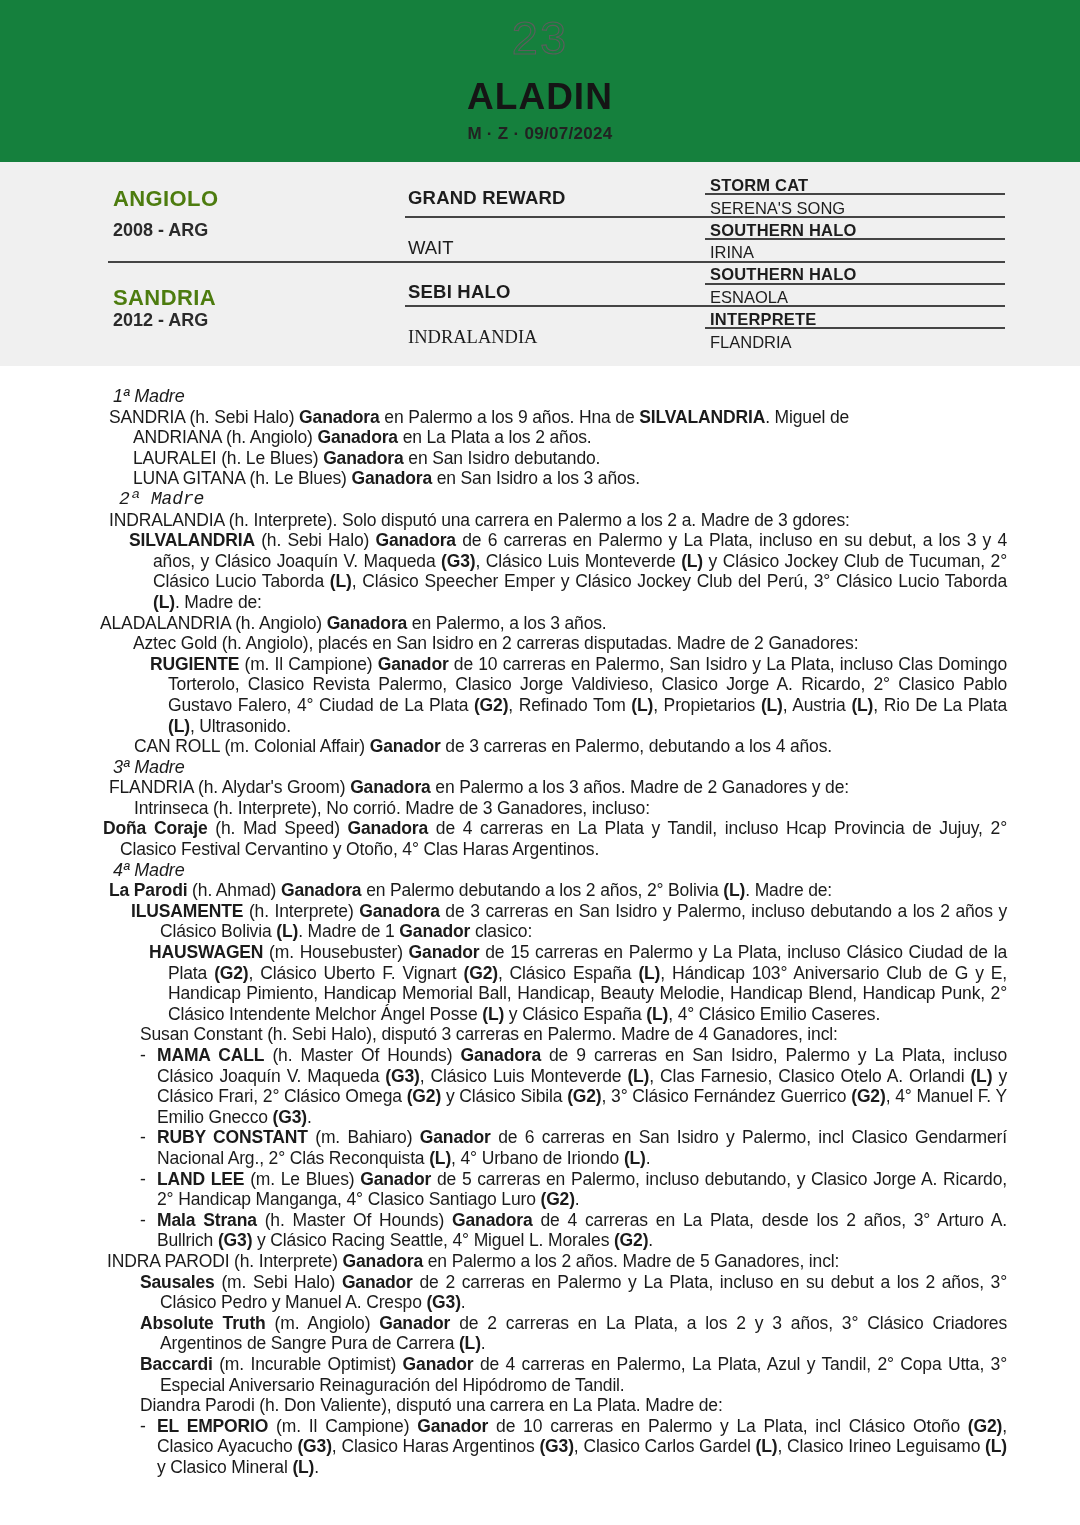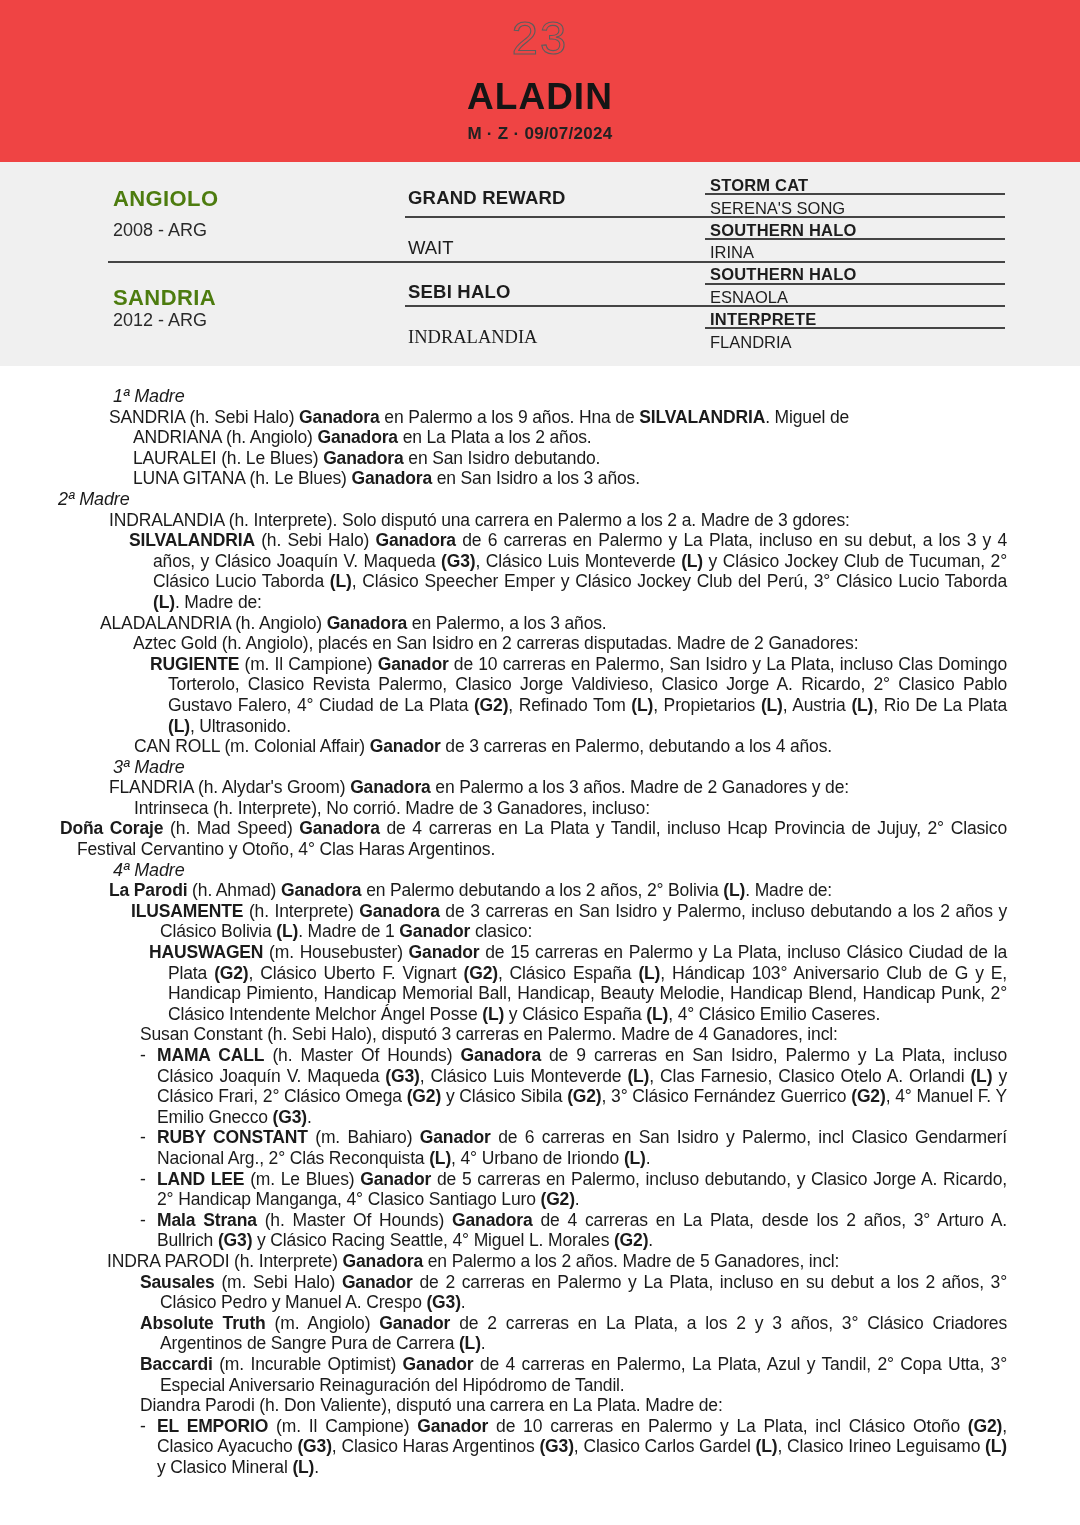--- a/index.html
+++ b/index.html
@@ -1,41 +1,41 @@
 <!DOCTYPE html>
 <html><head>
 <meta charset="utf-8">
 <style>
   html,body{margin:0;padding:0;background:#ffffff;}
   #page{
     position:relative;width:1080px;height:1525px;background:#ffffff;overflow:hidden;
     font-family:"Liberation Sans", sans-serif;color:#1b1b1b;
   }
   
-  #header{position:absolute;left:0;top:0;width:1080px;height:162px;background:#ef4444;}
+  #header{position:absolute;left:0;top:0;width:1080px;height:162px;background:#15803d;}
   .pagenum{
     position:absolute;left:0;top:10px;width:100%;text-align:center;
     font-size:47px;font-weight:400;letter-spacing:2px;color:#8a8a8a;
   }
   @supports (-webkit-text-stroke: 1px #000){
     .pagenum{color:transparent;-webkit-text-stroke:1.1px #5d5d5d;}
   }
   .horse-title{
     position:absolute;left:0;top:76px;width:100%;text-align:center;
     font-size:37px;font-weight:800;letter-spacing:1px;color:#151515;
   }
   .horse-sub{
     position:absolute;left:0;top:124px;width:100%;text-align:center;
     font-size:17px;font-weight:700;color:#222;letter-spacing:0.3px;
   }
   
   #ptable{position:absolute;left:0;top:162px;width:1080px;height:204px;background:#f0f0f0;}
   #ptable .cell{position:absolute;line-height:1;white-space:nowrap;}
   .p1name{font-size:22px;font-weight:800;letter-spacing:0.4px;color:#4d7c0f;}
-  .p1info{font-size:18px;font-weight:400;color:#2a2a2a;}
+  .p1info{font-size:18px;font-weight:700;color:#2a2a2a;}
   .p2{font-size:18.5px;color:#1d1d1d;}
   .p2.bold{font-weight:800;letter-spacing:0.2px;}
   .p3{font-size:16.5px;color:#1d1d1d;}
   .p3.bold{font-weight:800;letter-spacing:0.2px;}
   .c-sire-name   {left:113px;top:26px;}
   .c-sire-info   {left:113px;top:59px;}
   .c-dam-name    {left:113px;top:125px;}
   .c-dam-info    {left:113px;top:149px;}
   .c-ss          {left:408px;top:27px;}
   .c-sd          {left:408px;top:77px;}
@@ -106,31 +106,31 @@
     <div class="rule r6"></div>
     <div class="rule r7"></div>
   </div>
 
   <div id="bodytext">
       <div class="para hd" style="padding-left: 113px; text-indent: 0px;"><span>1ª Madre</span></div>
       <div class="para" style="padding-left: 133px; text-indent: -24px;"><span>SANDRIA (h. Sebi Halo) </span><span class="b">Ganadora</span><span> en Palermo a los 9 años. Hna de </span><span class="b">SILVALANDRIA</span><span>. Miguel de</span></div>
       <div class="para" style="padding-left: 133px; text-indent: 0px;"><span>ANDRIANA (h. Angiolo) </span><span class="b">Ganadora</span><span> en La Plata a los 2 años.</span></div>
       <div class="para" style="padding-left: 133px; text-indent: 0px;"><span>LAURALEI (h. Le Blues) </span><span class="b">Ganadora</span><span> en San Isidro debutando.</span></div>
       <div class="para" style="padding-left: 133px; text-indent: 0px;"><span>LUNA GITANA (h. Le Blues) </span><span class="b">Ganadora</span><span> en San Isidro a los 3 años.</span></div>
-      <div class="para hd" style="padding-left: 58px; text-indent: 0px;"><span>2ª Madre</span></div>
+      <div class="para hd" style="padding-left: 119px; text-indent: 0px; font-family: Liberation Mono, monospace;"><span>2ª Madre</span></div>
       <div class="para" style="padding-left: 133px; text-indent: -24px;"><span>INDRALANDIA (h. Interprete). Solo disputó una carrera en Palermo a los 2 a. Madre de 3 gdores:</span></div>
       <div class="para" style="padding-left: 153px; text-indent: -24px;"><span class="b">SILVALANDRIA</span><span> (h. Sebi Halo) </span><span class="b">Ganadora</span><span> de 6 carreras en Palermo y La Plata, incluso en su debut, a los 3 y 4 años, y Clásico Joaquín V. Maqueda </span><span class="b">(G3)</span><span>, Clásico Luis Monteverde </span><span class="b">(L)</span><span> y Clásico Jockey Club de Tucuman, 2° Clásico Lucio Taborda </span><span class="b">(L)</span><span>, Clásico Speecher Emper y Clásico Jockey Club del Perú, 3° Clásico Lucio Taborda </span><span class="b">(L)</span><span>. Madre de:</span></div>
       <div class="para" style="padding-left: 100px; text-indent: 0px;"><span>ALADALANDRIA (h. Angiolo) </span><span class="b">Ganadora</span><span> en Palermo, a los 3 años.</span></div>
       <div class="para" style="padding-left: 153px; text-indent: -20px;"><span>Aztec Gold (h. Angiolo), placés en San Isidro en 2 carreras disputadas. Madre de 2 Ganadores:</span></div>
       <div class="para" style="padding-left: 168px; text-indent: -18px;"><span class="b">RUGIENTE</span><span> (m. Il Campione) </span><span class="b">Ganador</span><span> de 10 carreras en Palermo, San Isidro y La Plata, incluso Clas Domingo Torterolo, Clasico Revista Palermo, Clasico Jorge Valdivieso, Clasico Jorge A. Ricardo, 2° Clasico Pablo Gustavo Falero, 4° Ciudad de La Plata </span><span class="b">(G2)</span><span>, Refinado Tom </span><span class="b">(L)</span><span>, Propietarios </span><span class="b">(L)</span><span>, Austria </span><span class="b">(L)</span><span>, Rio De La Plata </span><span class="b">(L)</span><span>, Ultrasonido.</span></div>
       <div class="para" style="padding-left: 153px; text-indent: -19px;"><span>CAN ROLL (m. Colonial Affair) </span><span class="b">Ganador</span><span> de 3 carreras en Palermo, debutando a los 4 años.</span></div>
       <div class="para hd" style="padding-left: 113px; text-indent: 0px;"><span>3ª Madre</span></div>
       <div class="para" style="padding-left: 133px; text-indent: -24px;"><span>FLANDRIA (h. Alydar's Groom) </span><span class="b">Ganadora</span><span> en Palermo a los 3 años. Madre de 2 Ganadores y de:</span></div>
       <div class="para" style="padding-left: 153px; text-indent: -19px;"><span>Intrinseca (h. Interprete), No corrió. Madre de 3 Ganadores, incluso:</span></div>
-      <div class="para" style="padding-left: 77px; text-indent: -17px;"><span class="b">Doña Coraje</span><span> (h. Mad Speed) </span><span class="b">Ganadora</span><span> de 4 carreras en La Plata y Tandil, incluso Hcap Provincia de Jujuy, 2° Clasico Festival Cervantino y Otoño, 4° Clas Haras Argentinos.</span></div>
+      <div class="para" style="padding-left: 120px; text-indent: -17px;"><span class="b">Doña Coraje</span><span> (h. Mad Speed) </span><span class="b">Ganadora</span><span> de 4 carreras en La Plata y Tandil, incluso Hcap Provincia de Jujuy, 2° Clasico Festival Cervantino y Otoño, 4° Clas Haras Argentinos.</span></div>
       <div class="para hd" style="padding-left: 113px; text-indent: 0px;"><span>4ª Madre</span></div>
       <div class="para" style="padding-left: 133px; text-indent: -24px;"><span class="b">La Parodi</span><span> (h. Ahmad) </span><span class="b">Ganadora</span><span> en Palermo debutando a los 2 años, 2° Bolivia </span><span class="b">(L)</span><span>. Madre de:</span></div>
       <div class="para" style="padding-left: 160px; text-indent: -29px;"><span class="b">ILUSAMENTE</span><span> (h. Interprete) </span><span class="b">Ganadora</span><span> de 3 carreras en San Isidro y Palermo, incluso debutando a los 2 años y Clásico Bolivia </span><span class="b">(L)</span><span>. Madre de 1 </span><span class="b">Ganador</span><span> clasico:</span></div>
       <div class="para" style="padding-left: 168px; text-indent: -19px;"><span class="b">HAUSWAGEN</span><span> (m. Housebuster) </span><span class="b">Ganador</span><span> de 15 carreras en Palermo y La Plata, incluso Clásico Ciudad de la Plata </span><span class="b">(G2)</span><span>, Clásico Uberto F. Vignart </span><span class="b">(G2)</span><span>, Clásico España </span><span class="b">(L)</span><span>, Hándicap 103° Aniversario Club de G y E, Handicap Pimiento, Handicap Memorial Ball, Handicap, Beauty Melodie, Handicap Blend, Handicap Punk, 2° Clásico Intendente Melchor Ángel Posse </span><span class="b">(L)</span><span> y Clásico España </span><span class="b">(L)</span><span>, 4° Clásico Emilio Caseres.</span></div>
       <div class="para" style="padding-left: 157px; text-indent: -17px;"><span>Susan Constant (h. Sebi Halo), disputó 3 carreras en Palermo. Madre de 4 Ganadores, incl:</span></div>
       <div class="para" style="padding-left: 157px; text-indent: 0px;"><span class="dash" style="left: 140px;">-</span><span class="b">MAMA CALL</span><span> (h. Master Of Hounds) </span><span class="b">Ganadora</span><span> de 9 carreras en San Isidro, Palermo y La Plata, incluso Clásico Joaquín V. Maqueda </span><span class="b">(G3)</span><span>, Clásico Luis Monteverde </span><span class="b">(L)</span><span>, Clas Farnesio, Clasico Otelo A. Orlandi </span><span class="b">(L)</span><span> y Clásico Frari, 2° Clásico Omega </span><span class="b">(G2)</span><span> y Clásico Sibila </span><span class="b">(G2)</span><span>, 3° Clásico Fernández Guerrico </span><span class="b">(G2)</span><span>, 4° Manuel F. Y Emilio Gnecco </span><span class="b">(G3)</span><span>.</span></div>
       <div class="para" style="padding-left: 157px; text-indent: 0px;"><span class="dash" style="left: 140px;">-</span><span class="b">RUBY CONSTANT</span><span> (m. Bahiaro) </span><span class="b">Ganador</span><span> de 6 carreras en San Isidro y Palermo, incl Clasico Gendarmerí Nacional Arg., 2° Clás Reconquista </span><span class="b">(L)</span><span>, 4° Urbano de Iriondo </span><span class="b">(L)</span><span>.</span></div>
       <div class="para" style="padding-left: 157px; text-indent: 0px;"><span class="dash" style="left: 140px;">-</span><span class="b">LAND LEE</span><span> (m. Le Blues) </span><span class="b">Ganador</span><span> de 5 carreras en Palermo, incluso debutando, y Clasico Jorge A. Ricardo, 2° Handicap Manganga, 4° Clasico Santiago Luro </span><span class="b">(G2)</span><span>.</span></div>
       <div class="para" style="padding-left: 157px; text-indent: 0px;"><span class="dash" style="left: 140px;">-</span><span class="b">Mala Strana</span><span> (h. Master Of Hounds) </span><span class="b">Ganadora</span><span> de 4 carreras en La Plata, desde los 2 años, 3° Arturo A. Bullrich </span><span class="b">(G3)</span><span> y Clásico Racing Seattle, 4° Miguel L. Morales </span><span class="b">(G2)</span><span>.</span></div>
       <div class="para" style="padding-left: 133px; text-indent: -26px;"><span>INDRA PARODI (h. Interprete) </span><span class="b">Ganadora</span><span> en Palermo a los 2 años. Madre de 5 Ganadores, incl:</span></div>

